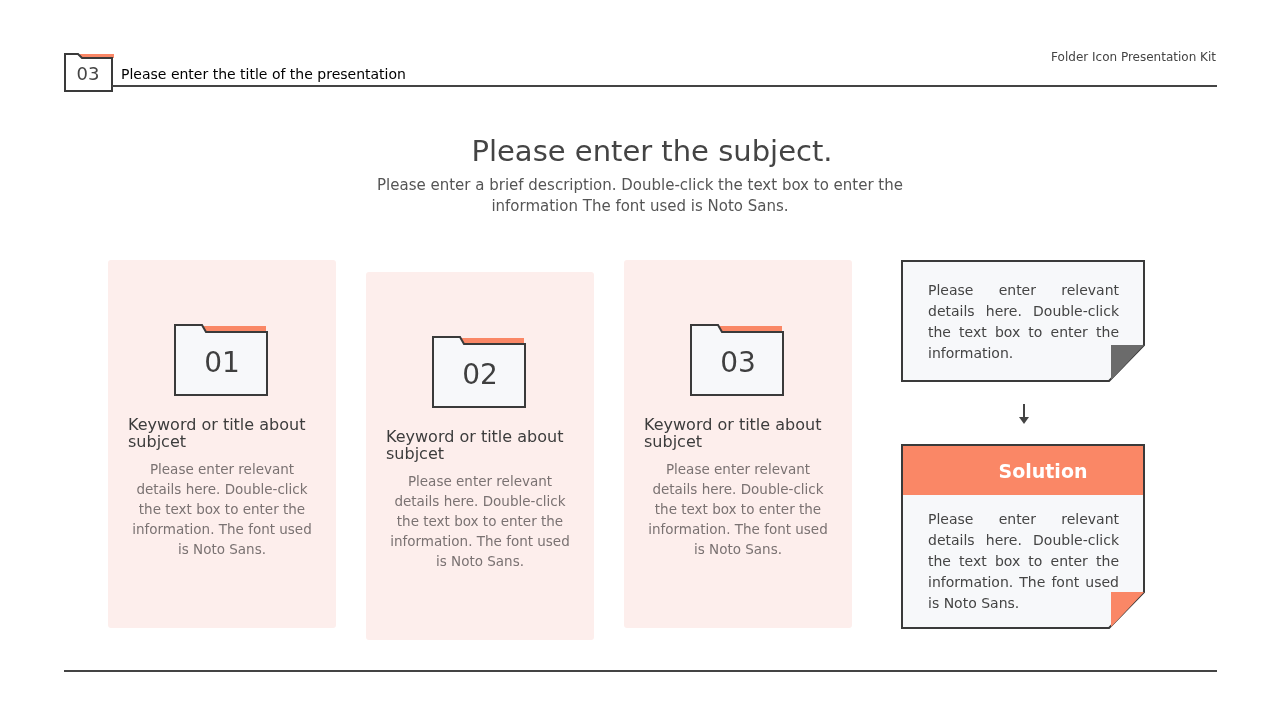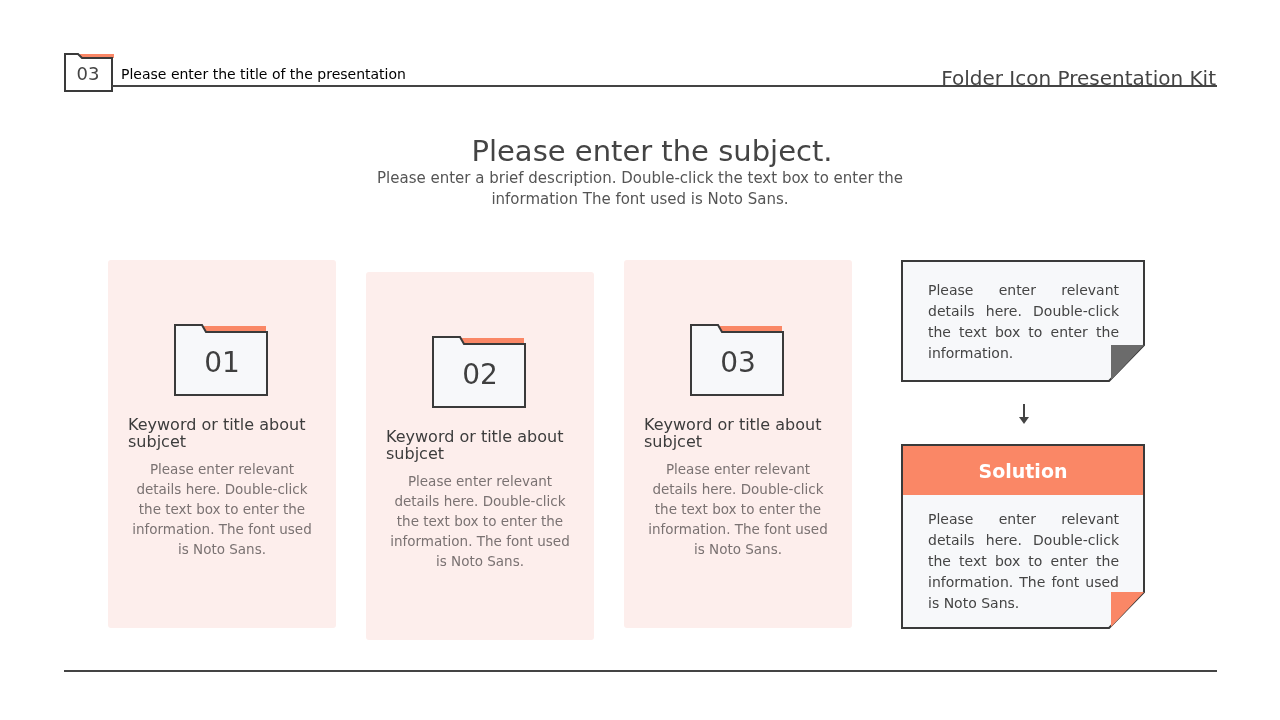--- a/index.html
+++ b/index.html
@@ -5,39 +5,39 @@
   html, body { margin:0; padding:0; }
   body { width:1280px; height:720px; background:#ffffff; position:relative; overflow:hidden;
          font-family:"Liberation Sans", sans-serif; color:#404040; }
   .abs { position:absolute; }
   .header-line { left:112px; top:85px; width:1105px; height:2px; background:#444; }
   .footer-line { left:64px; top:670px; width:1153px; height:2px; background:#444; }
   .page-num { left:64px; top:53px; width:50px; height:40px; }
   .page-num-text { left:64px; top:63px; width:48px; text-align:center; font-size:18px; color:#444;
                    font-family:"DejaVu Sans", sans-serif; }
   .pres-title { left:121px; top:66px; font-size:14px; color:#000000; font-family:"DejaVu Sans", sans-serif; }
-  .kit-title { right:64px; top:66px; font-size:20px; color:#444; font-family:"DejaVu Sans", sans-serif; }
+  .kit-title { right:64px; top:50px; font-size:12px; color:#444; font-family:"DejaVu Sans", sans-serif; }
   .subject { left:12px; top:134px; width:1280px; text-align:center; font-size:29px; color:#444;
              font-family:"DejaVu Sans", sans-serif; }
-  .desc { left:340px; top:168px; width:600px; text-align:center; font-size:15px; line-height:21px;
+  .desc { left:340px; top:175px; width:600px; text-align:center; font-size:15px; line-height:21px;
           color:#555; font-family:"DejaVu Sans", sans-serif; }
   .card { width:228px; height:368px; top:260px; background:#fdeeec; border-radius:3px; }
   .card .folder { position:absolute; left:66px; top:64px; width:96px; height:72px; }
   .card .folder-num { position:absolute; left:66px; top:86px; width:96px; text-align:center;
                       font-size:28px; color:#3f3f3f; font-family:"DejaVu Sans", sans-serif; }
   .card .kw { position:absolute; left:20px; top:156px; width:188px; 
               font-size:16px; line-height:17px; color:#3c3c3c; font-family:"DejaVu Sans", sans-serif; }
   .card .body { position:absolute; left:24px; top:199px; width:180px; text-align:center;
                 font-size:13.5px; line-height:20px; color:#7a7272; font-family:"DejaVu Sans", sans-serif; }
   .note { left:901px; width:244px; }
   .note svg { position:absolute; left:0; top:0; }
   .note-text { position:absolute; left:27px; width:191px; text-align:justify; font-size:14px;
                line-height:21px; color:#444; font-family:"DejaVu Sans", sans-serif; }
   .sol-title { position:absolute; left:0; top:16px; width:244px; text-align:center;
-               font-size:19px; font-weight:bold; color:#ffffff; font-family:"DejaVu Sans", sans-serif; }
+               font-size:19px; font-weight:bold; color:#ffffff; font-family:"DejaVu Sans", sans-serif;padding-left:20px; }
   .arrow { left:1016px; top:403px; width:16px; height:22px; }
 </style>
 </head>
 <body>
 
 <svg class="abs page-num" viewBox="0 0 50 40" width="50" height="40">
   <rect x="16" y="1" width="34" height="4" fill="#fa8766"></rect>
   <path d="M1,1 L14,1 L18,5 L48,5 L48,38 L1,38 Z" fill="#fff" stroke="#3a3a3a" stroke-width="2"></path>
 </svg>
 <div class="abs page-num-text">03</div>

